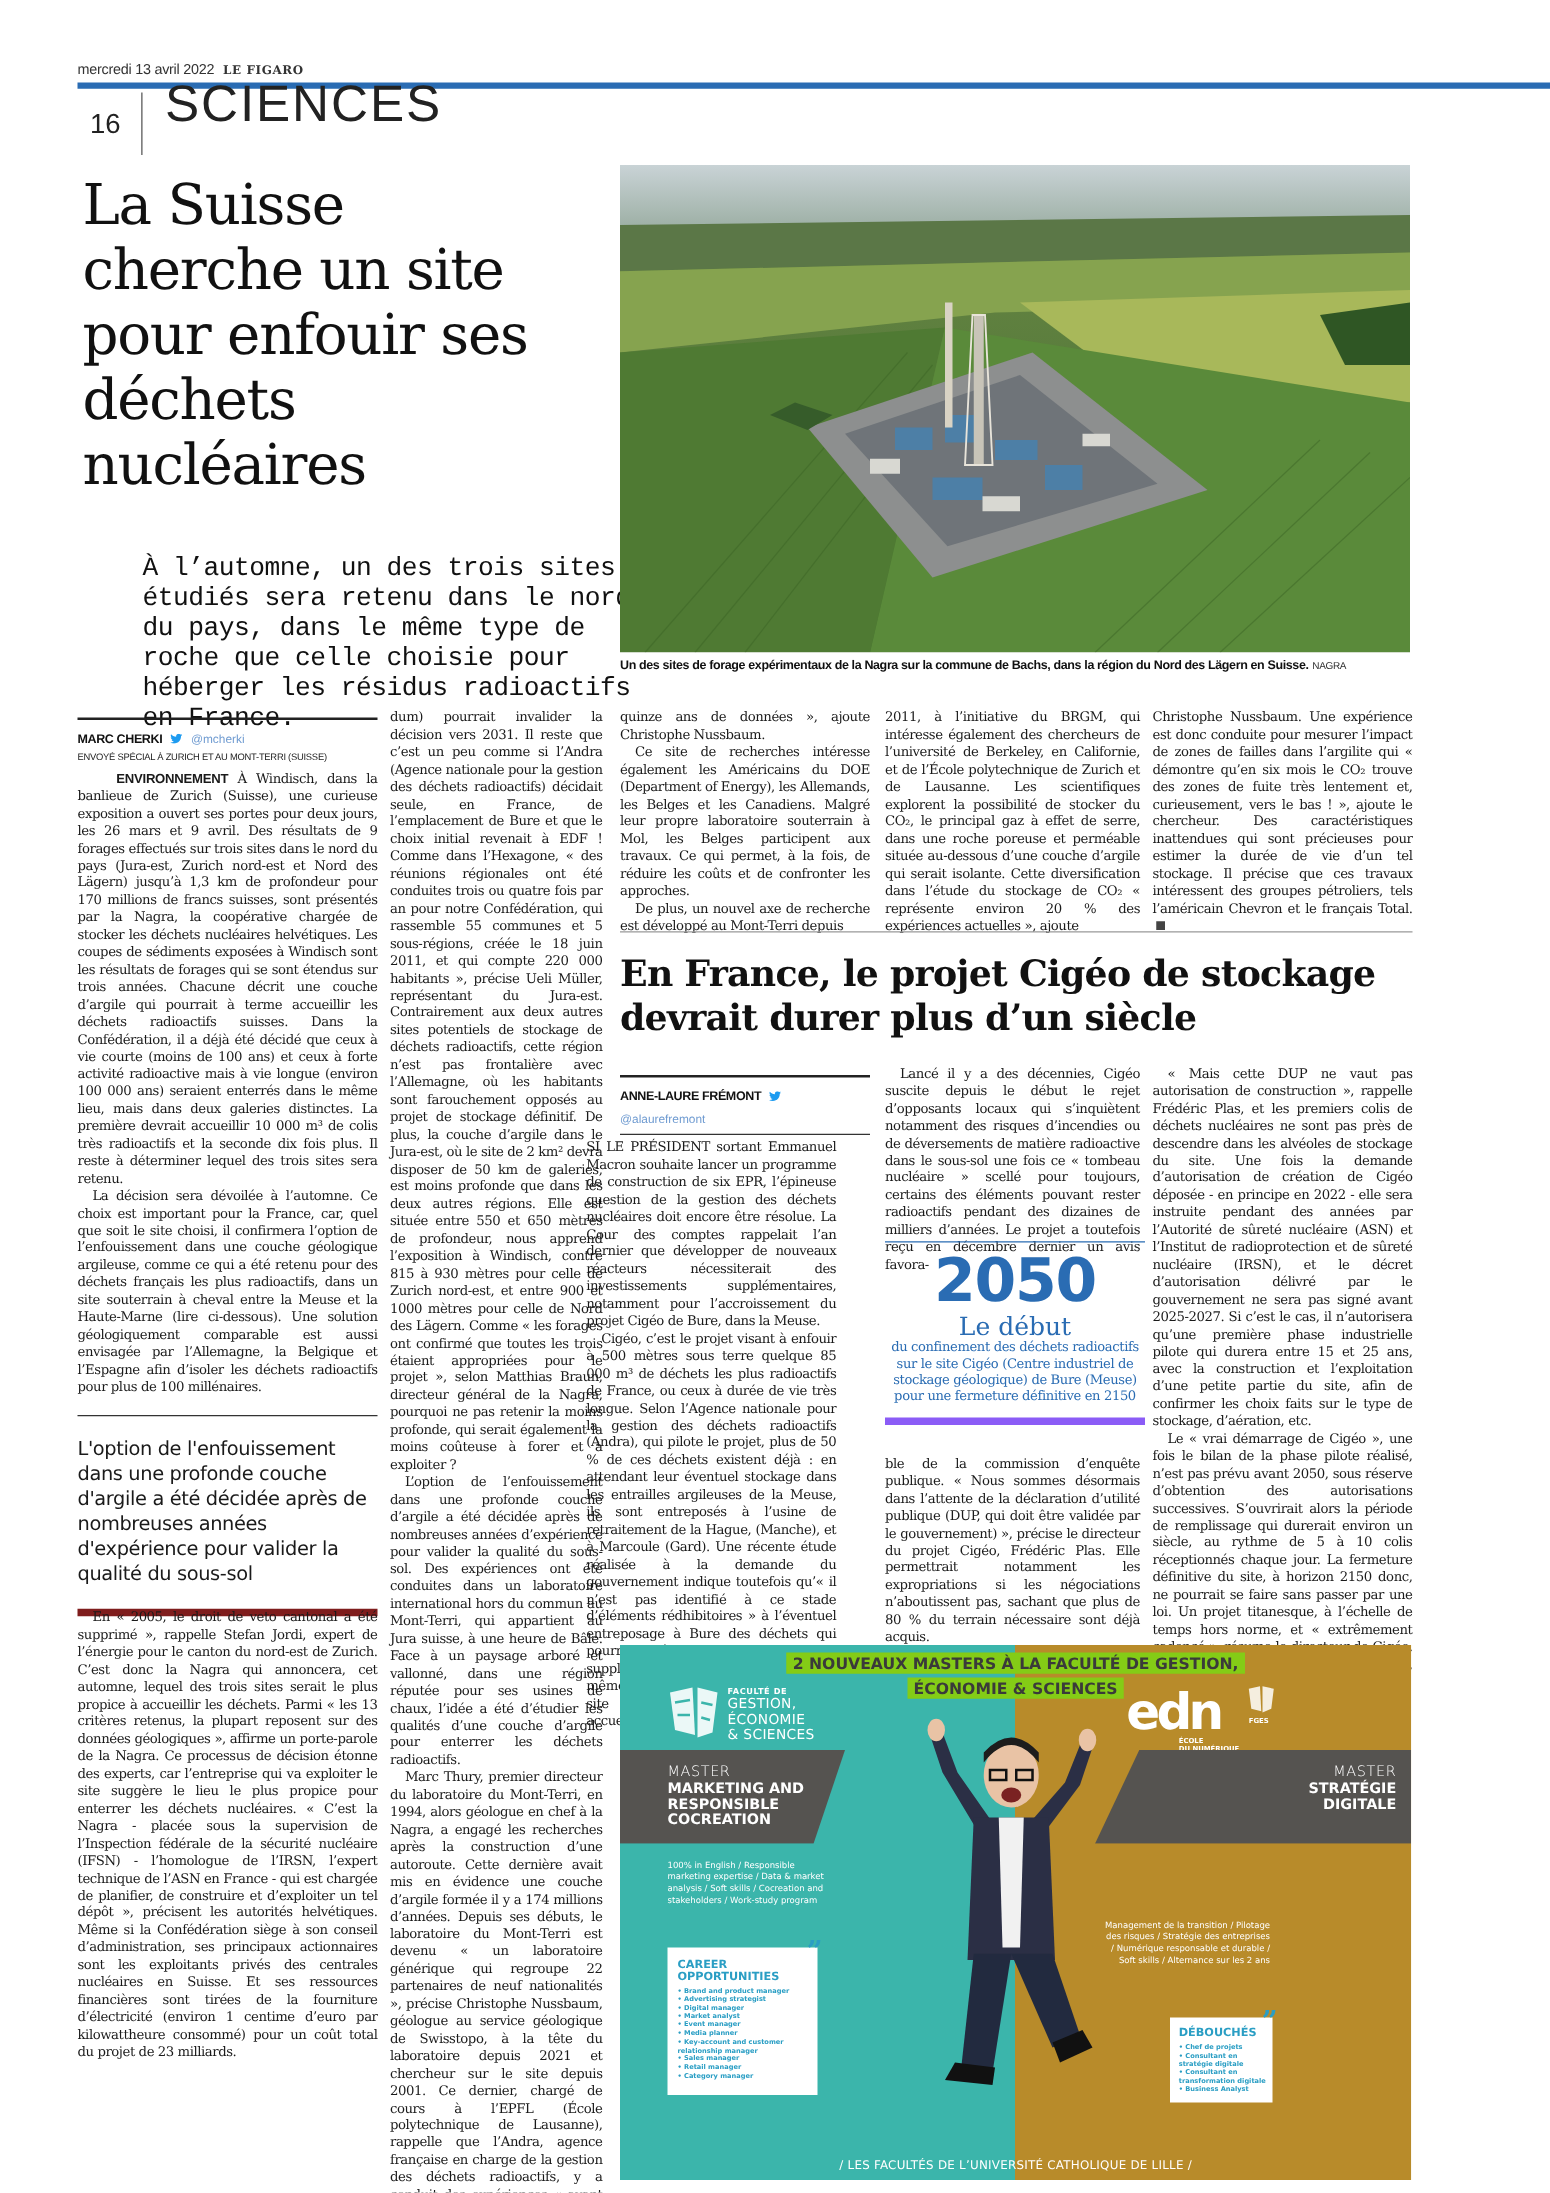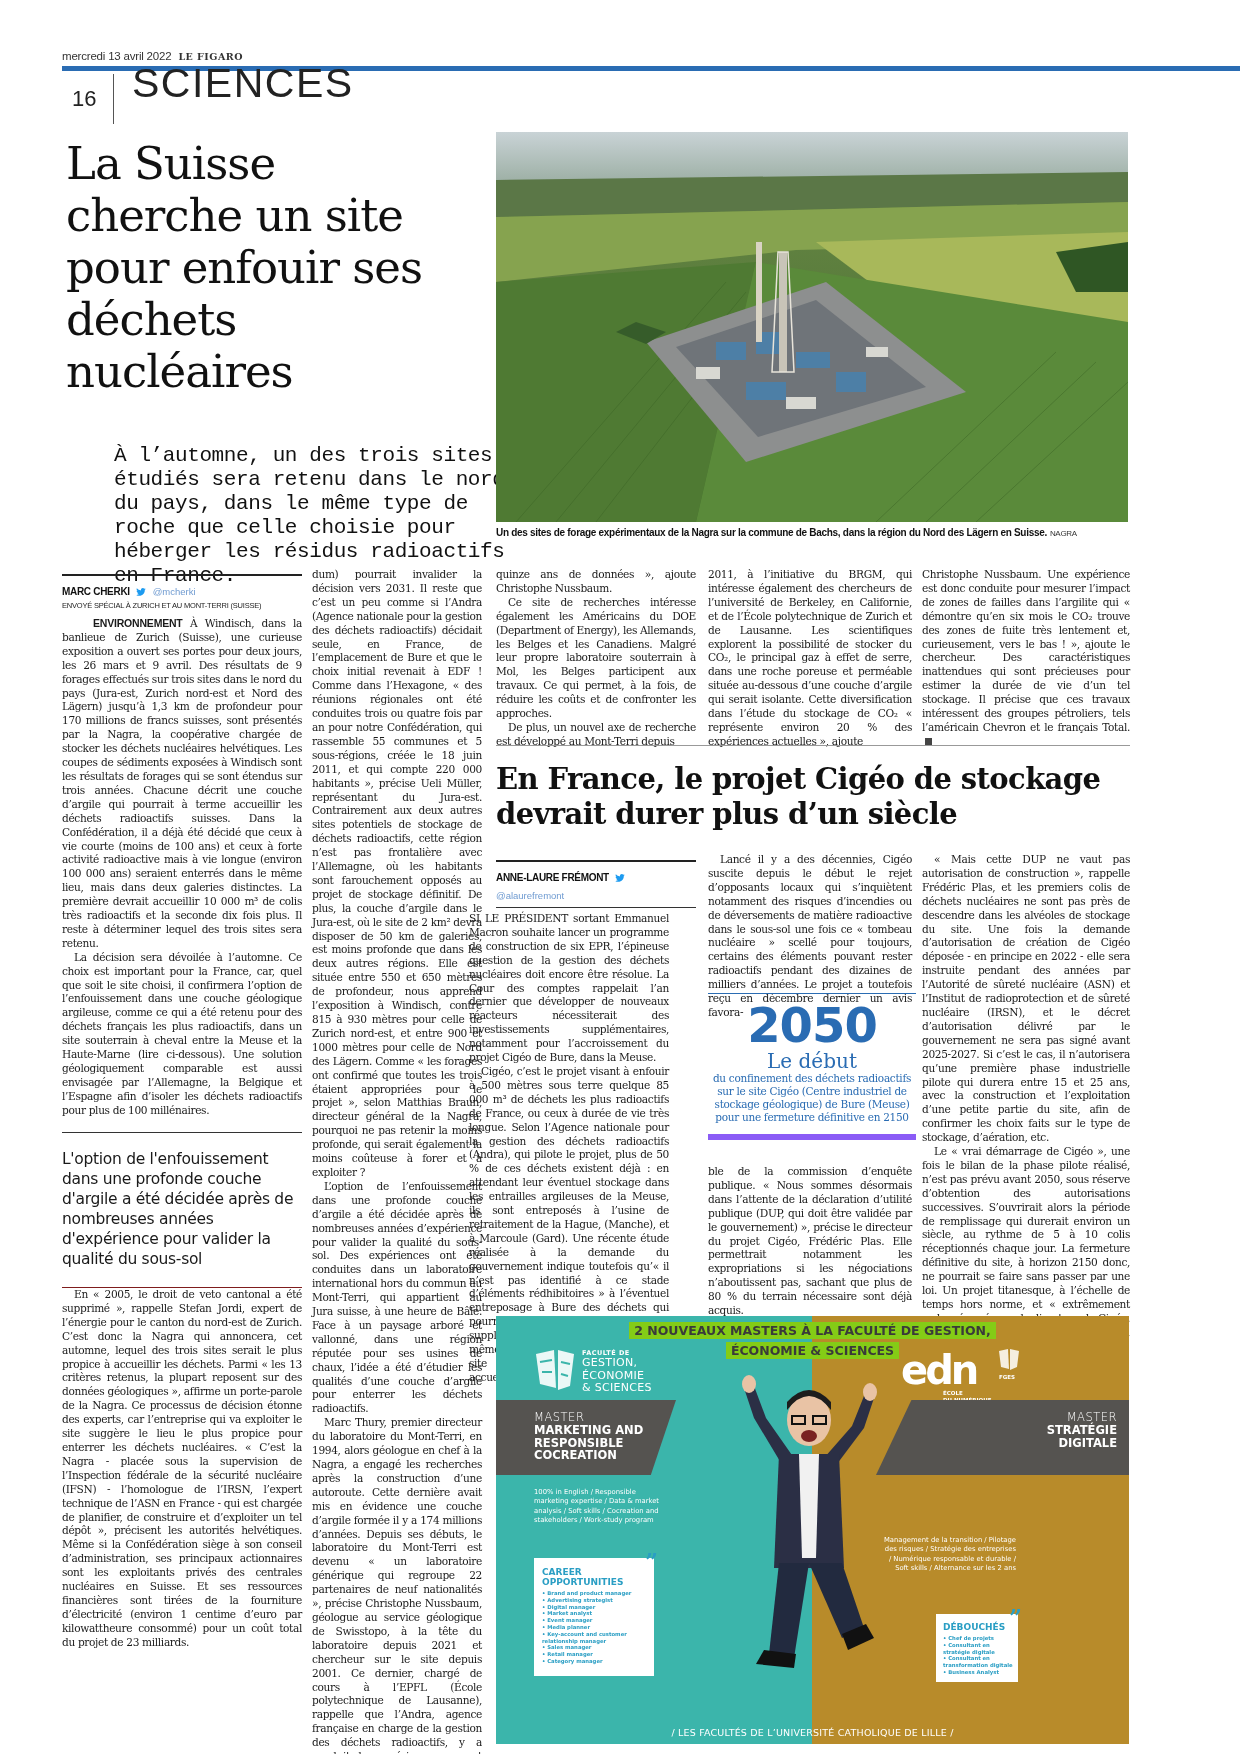--- a/index.html
+++ b/index.html
@@ -35,21 +35,21 @@
 
   
   .col { font-family: "DejaVu Serif", serif; font-size: 10.6px; line-height: 13.9px; text-align: justify; color: #1a1a1a; letter-spacing: -0.35px; hyphens: auto; }
   .col p { text-indent: 12px; }
   .col p.noindent { text-indent: 0; }
   .col .kicker { font-family: "Liberation Sans", sans-serif; font-weight: bold; font-size: 10.5px; letter-spacing: -0.2px; padding-left: 31px; }
   .col .endmark { display: inline-block; width: 7px; height: 7px; background: #444; margin-left: 3px; vertical-align: 0; }
   .col .endmark.grey { background: #999; }
 
   
-  .intertitle { font-family: "DejaVu Sans", sans-serif; font-size: 15.5px; line-height: 20px; color: #1a1a1a; border-top: 1px solid #333; border-bottom: 1px solid #7f1d1d; padding: 16px 0 18px; letter-spacing: -0.3px; }
+  .intertitle { font-family: "DejaVu Sans", sans-serif; font-size: 15.5px; line-height: 20px; color: #1a1a1a; border-top: 1px solid #333; border-bottom: 6px solid #7f1d1d; padding: 16px 0 18px; letter-spacing: -0.3px; }
 
   
   .head2 { left: 496px; top: 762px; width: 640px; font-family: "DejaVu Serif", serif; font-size: 29px; line-height: 35px; color: #111; letter-spacing: -0.6px; }
   .rule-top2 { left: 496px; top: 745px; width: 634px; height: 1px; background: #999; }
 
   
   .keyfig { left: 708px; top: 993px; width: 208px; text-align: center; color: #2a6cb3; border-top: 1px solid #2a6cb3; border-bottom: 6px solid #8b5cf6; padding: 6px 0 10px; }
   .keyfig .big { font-family: "DejaVu Sans", sans-serif; font-weight: bold; font-size: 48px; line-height: 50px; letter-spacing: -1px; }
   .keyfig .sub { font-family: "DejaVu Serif", serif; font-size: 20px; line-height: 22px; }
   .keyfig .desc { font-family: "DejaVu Serif", serif; font-size: 10.5px; line-height: 13px; letter-spacing: -0.3px; }

